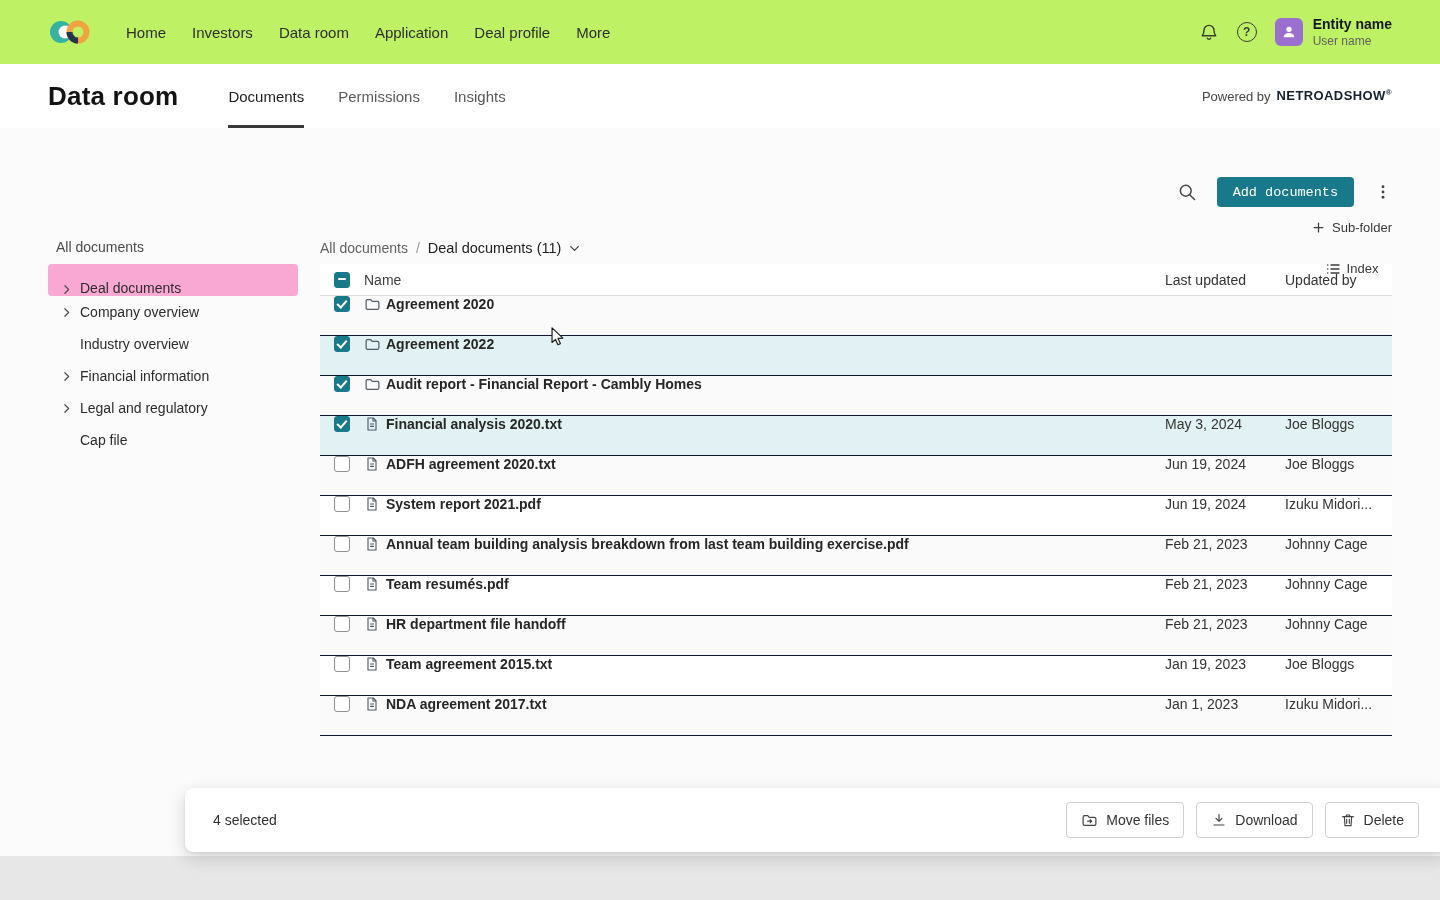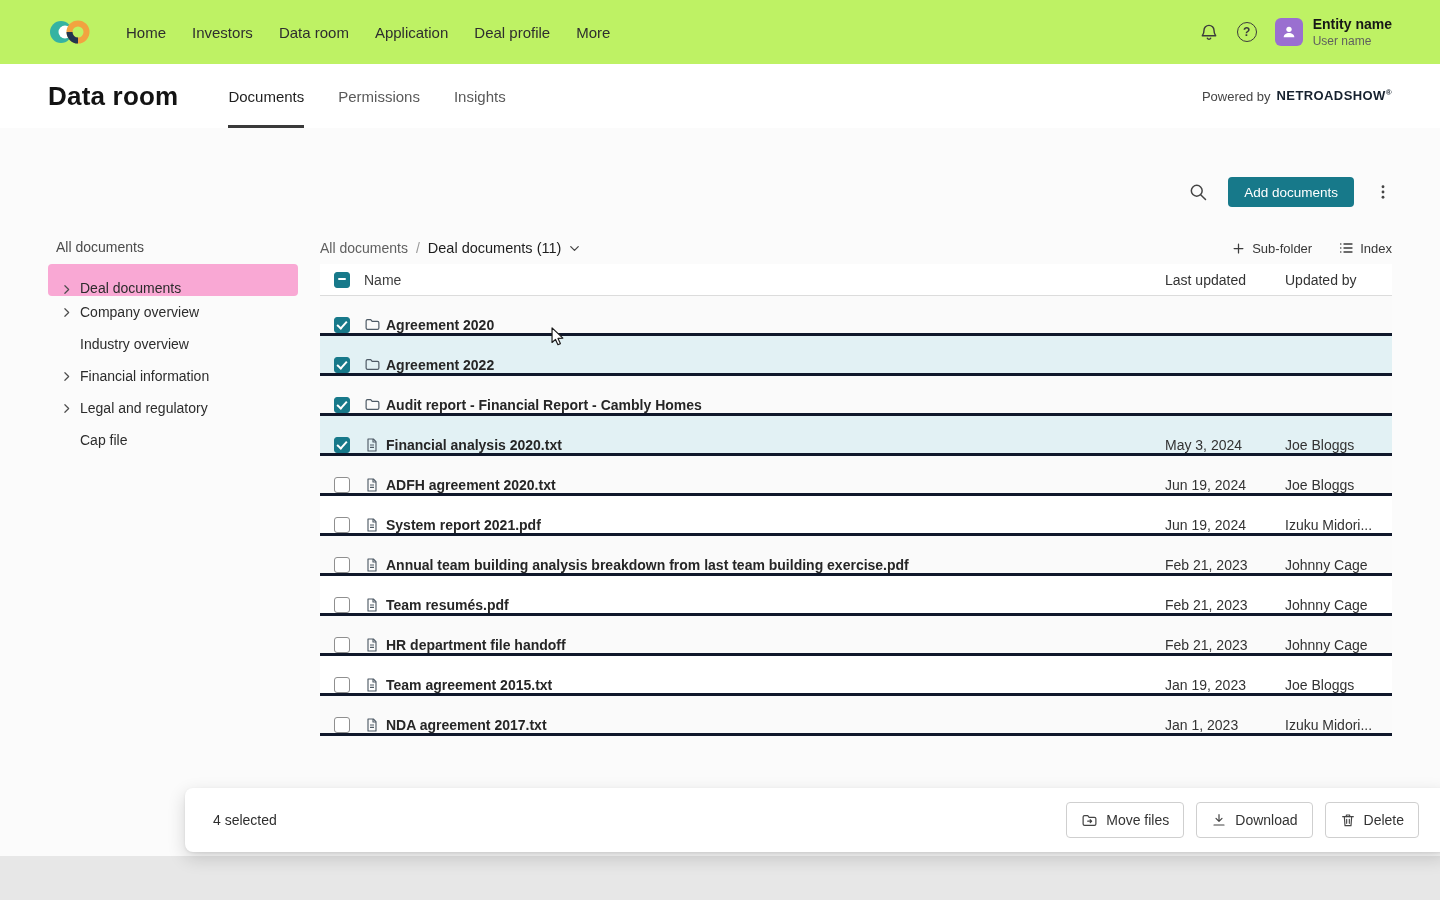--- a/index.html
+++ b/index.html
@@ -26,48 +26,48 @@
   .tabs { display:flex; gap:34px; margin-left:50px; }
   .tab { display:flex; align-items:center; font-size:15px; color:#5a5a5a; border-bottom:3px solid transparent; padding-top:3px; cursor:pointer; }
   .tab.active { color:#1e1e1e; border-bottom-color:#3a3a3a; }
   .powered { margin-left:auto; align-self:center; display:flex; align-items:baseline; gap:6px; }
   .powered-label { font-size:13px; color:#454545; }
   .brand { font-size:13px; font-weight:800; color:#16212e; text-transform:uppercase; letter-spacing:.4px; }
   .brand sup { font-size:8px; font-weight:700; }
 
   
   .toolbar { position:absolute; top:176px; right:48px; height:32px; display:flex; align-items:center; gap:20px; z-index:3; }
-  .btn-primary { height:30px; padding:0 16px; border:none; border-radius:4px; background:#17798a; color:#fff; font-family:Liberation Sans, sans-serif; font-size:13.5px; font-weight:500; cursor:pointer; display:flex; align-items:center; }
+  .btn-primary { height:30px; padding:0 16px; border:none; border-radius:4px; background:#17798a; color:#fff; font-family:Liberation Mono, monospace; font-size:13.5px; font-weight:500; cursor:pointer; display:flex; align-items:center; }
 
   
   .sidebar { position:absolute; left:48px; top:236px; width:250px; }
   .side-title { height:22px; display:flex; align-items:center; padding-left:8px; font-size:14px; color:#4b4b4b; }
   .side-items { margin-top:6px; }
   .side-item { height:32px; display:flex; align-items:center; padding-left:12px; border-radius:4px; cursor:pointer; }
   .side-item.active { background:#f9a8d4;align-items:flex-end; }
   .chev-box { width:20px; display:flex; align-items:center; flex:none; }
   .side-label { font-size:14px; color:#2c2c2c; white-space:nowrap; }
 
   
   .content { position:absolute; left:320px; right:48px; top:232px; }
   .content-topbar { height:32px; display:flex; align-items:center; }
   .breadcrumb { display:flex; align-items:center; gap:8px; }
   .crumb-root { font-size:14px; color:#5f5f5f; cursor:pointer; }
   .crumb-sep { font-size:14px; color:#9a9a9a; }
   .crumb-current { display:flex; align-items:flex-end; gap:6px; cursor:pointer; }
   .crumb-current-label { font-size:14.5px; font-weight:500; color:#1d1d1d; }
-  .top-actions { margin-left:auto; display:flex; align-items:center; gap:26px; }
+  .top-actions { margin-left:auto; display:flex; align-items:center; gap:26px;flex-direction:column; }
   .top-action { display:flex; align-items:center; gap:6px; font-size:13px; font-weight:500; color:#373737; cursor:pointer; }
 
   
   .table { background:#fff; }
   .thead { display:flex; align-items:center; height:32px; background:#fff; border-bottom:1px solid #dcdcdc; }
   .hcell { font-size:14px; color:#3d3d3d; font-weight:500; }
   .rows > .row:nth-of-type(odd) { background:#fafafa; }
-  .row { display:flex; align-items:flex-end; height:40px; background:#fff; border-bottom:3px solid #0f172a; cursor:pointer; }
+  .row { display:flex; align-items:flex-start; height:40px; background:#fff; border-bottom:1px solid #0f172a; cursor:pointer; }
   .row.selected { background:#e2f1f4; }
   .cell-check { width:44px; padding-left:14px; display:flex; align-items:center; flex:none; }
   .cell-icon { width:22px; display:flex; align-items:center; flex:none; }
   .cell-name { flex:1; min-width:0; font-size:14px; font-weight:600; color:#262626; white-space:nowrap; overflow:hidden; text-overflow:ellipsis; padding-right:16px; }
   .cell-date { width:120px; flex:none; font-size:14px; color:#333; }
   .cell-user { width:107px; flex:none; font-size:14px; color:#333; white-space:nowrap; overflow:hidden; }
   .thead .hname { flex:1; }
 
   .checkbox { position:relative; width:16px; height:16px; border:1.6px solid #8f8f8f; border-radius:3px; background:#fff; cursor:pointer; flex:none; }
   .checkbox.checked, .checkbox.indeterminate { background:#17798a; border-color:#17798a; }

